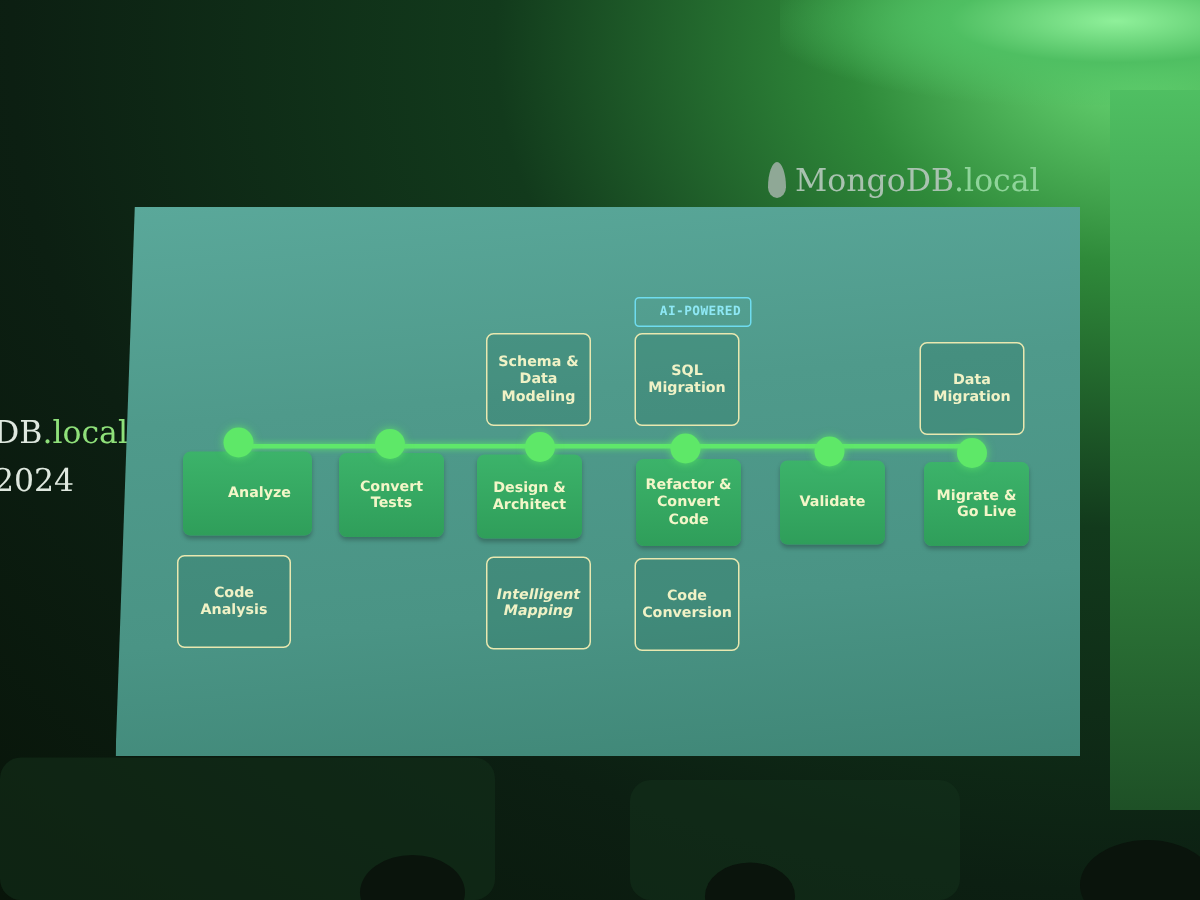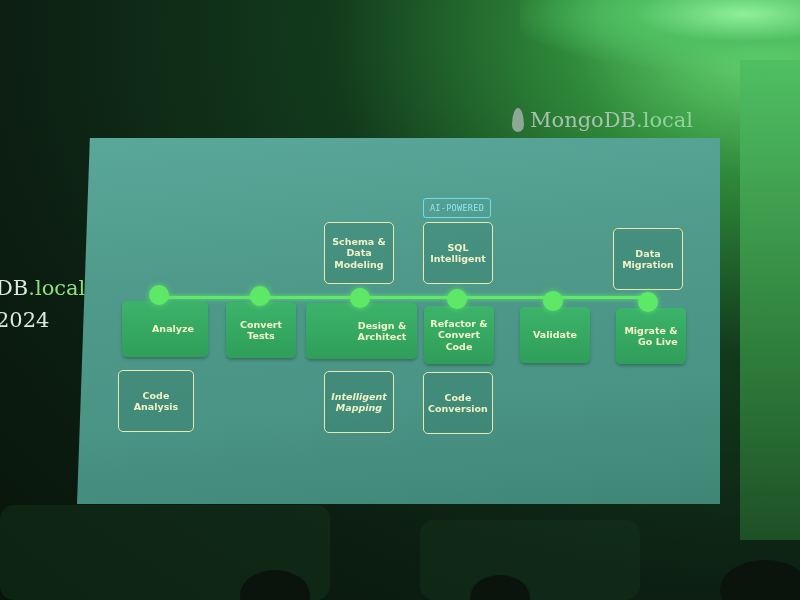--- a/index.html
+++ b/index.html
@@ -53,22 +53,22 @@
   }
   .note {
     position:absolute; width:68px; height:60px; border:1.5px solid #e9e8b0; border-radius:5px;
     display:flex; align-items:center; justify-content:center; text-align:center;
     color:#f0f2c6; font-size:9.5px; font-weight:bold; line-height:1.2; white-space:pre-line;
     background:rgba(40,110,90,0.25);
   }
   .badge {
     position:absolute; left:423px; top:198px; width:66px; height:18px;
     border:1.5px solid #6fdcef; border-radius:3px;
-    color:#8ee8f5; font-family:"DejaVu Sans Mono", monospace; font-size:8.5px; font-weight:normal;
-    display:flex; align-items:center; justify-content:center; letter-spacing:0.3px;
+    color:#8ee8f5; font-family:"DejaVu Sans Mono", monospace; font-size:8.5px; font-weight:bold;
+    display:flex; align-items:center; justify-content:center; letter-spacing:0.3px;padding-left:10px;
   }
   .audience { position:absolute; bottom:-20px; border-radius:50%; background:#0a140c; }
 </style>
 </head>
 <body>
 
 <div class="ceiling"></div>
 <div class="wall-right"></div>
 
 <div class="room-panel" style="left:0;top:505px;width:330px;height:95px;"></div>
@@ -85,30 +85,30 @@
 <div class="side-text" style="top:308px;">2024</div>
 
 <div class="screen"></div>
 
 <div class="badge">AI-POWERED</div>
 
 <div class="note" style="left:324px;top:222px;">Schema &amp;
 Data
 Modeling</div>
 <div class="note" style="left:423px;top:222px;">SQL
-Intelligent</div>
+Migration</div>
 <div class="note" style="left:613px;top:228px;">Data
 Migration</div>
 
 <div class="timeline-line"></div>
 
 <div class="stage" style="left:122px;top:301px;padding-left:16px;">Analyze</div>
 <div class="stage" style="left:226px;top:302px;">Convert
 Tests</div>
-<div class="stage" style="left:306px;top:303px;padding-left:41px;">Design &amp;
+<div class="stage" style="left:318px;top:303px;">Design &amp;
 Architect</div>
 <div class="stage" style="left:424px;top:306px;height:58px;">Refactor &amp;
 Convert
 Code</div>
 <div class="stage" style="left:520px;top:307px;text-align:center;">Validate</div>
 <div class="stage" style="left:616px;top:308px;text-align:right;">Migrate &amp;
 Go Live</div>
 
 <div class="dot" style="left:149px;top:285px;"></div>
 <div class="dot" style="left:250px;top:286px;"></div>

